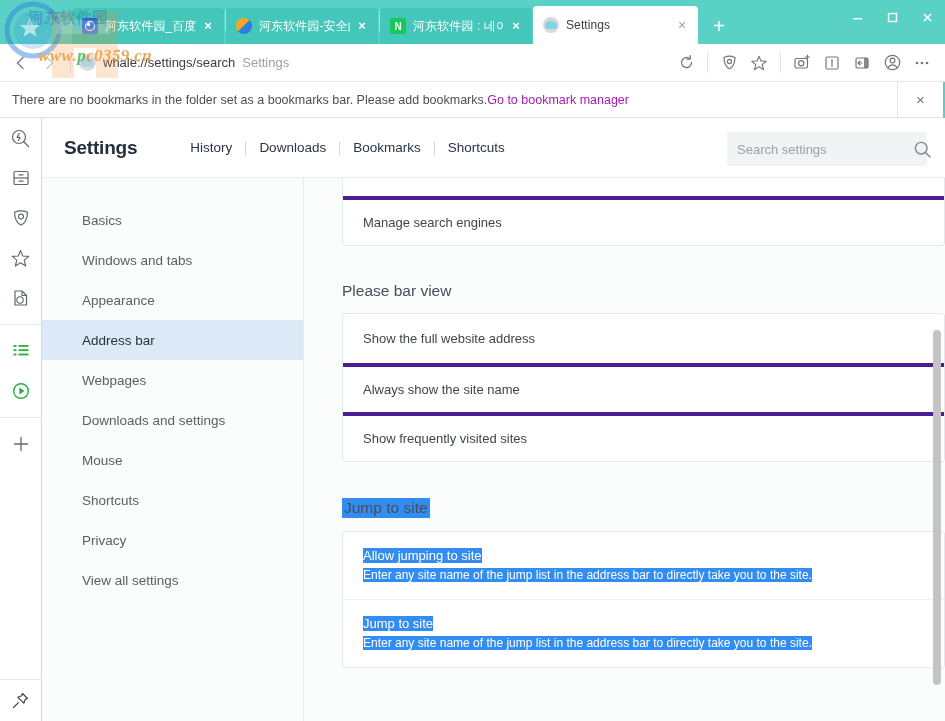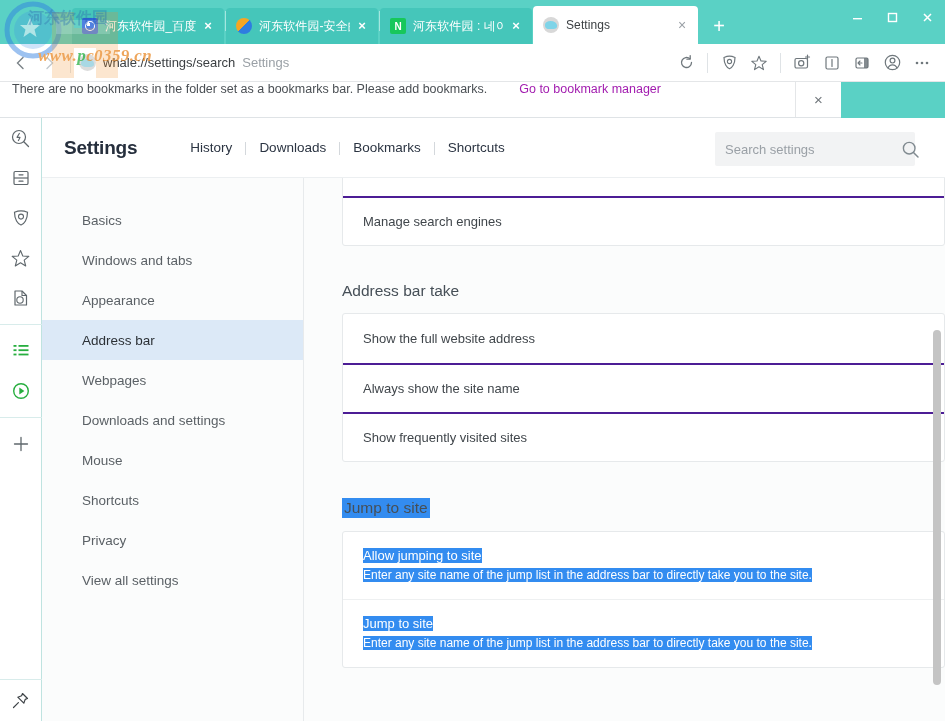--- a/index.html
+++ b/index.html
@@ -206,26 +206,25 @@
   .nav-divider {
     width: 1px; height: 20px;
     background: #dfe3e6;
     margin: 0 6px;
   }
 
   
   .bookmark-bar {
     position: absolute;
     left: 0; top: 82px;
-    width: 841px; height: 36px;
+    width: 943px; height: 36px;
     background: #ffffff;
     border-bottom: 1px solid #dfe3e6;
     display: flex;
-    align-items: flex-start;
-    gap: 32px;
+    align-items: center;
   }
   .bm-text {
     font-size: 12.5px;
     color: #4a4f54;
     margin-left: 12px;
     white-space: nowrap;
   }
   .bm-link {
     font-size: 12.5px;
     color: #a21caf;
@@ -302,21 +301,21 @@
   .sn-link {
     font-size: 13.5px;
     color: #2b3442;
     padding: 0 13px;
     white-space: nowrap;
   }
   .sn-sep { width: 1px; height: 13px; background: #d4d8dc; }
 
   .settings-search {
     position: absolute;
-    right: 30px; top: 14px;
+    right: 18px; top: 14px;
     width: 200px; height: 34px;
     background: #f2f3f4;
     border-radius: 2px;
     display: flex;
     align-items: center;
     padding: 0 10px;
   }
   .ss-input {
     flex: 1 1 auto;
     border: none;
@@ -372,21 +371,21 @@
     width: 603px;
     position: relative;
   }
   .card-row {
     height: 49px;
     display: flex;
     align-items: center;
     padding-left: 20px;
     font-size: 13px;
     color: #40464b;
-    border-top: 2px solid #4c1d95;
+    border-top: 4px solid #4c1d95;
   }
   .card-row:first-child { border-top: none; }
 
   .card-row2 {
     padding: 14px 20px 15px 20px;
     border-top: 1px solid #eef0f1;
   }
   .card-row2:first-child { border-top: none; }
   .r2-title {
     font-size: 13px;
@@ -705,21 +704,21 @@
 
       <div class="settings-content">
 
         
         <div class="card" style="margin-top:-32px;">
           <div class="card-row" style="height:49px;"></div>
           <div class="card-row">Manage search engines</div>
         </div>
 
         
-        <div class="section-title">Address bar take</div>
+        <div class="section-title">Please bar view</div>
         <div class="card">
           <div class="card-row">Show the full website address</div>
           <div class="card-row">Always show the site name</div>
           <div class="card-row">Show frequently visited sites</div>
         </div>
 
         
         <div class="section-title sel">Jump to site</div>
         <div class="card">
           <div class="card-row2">

